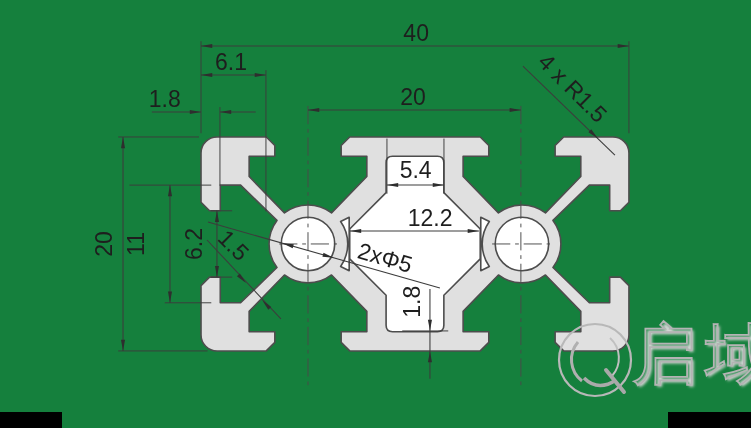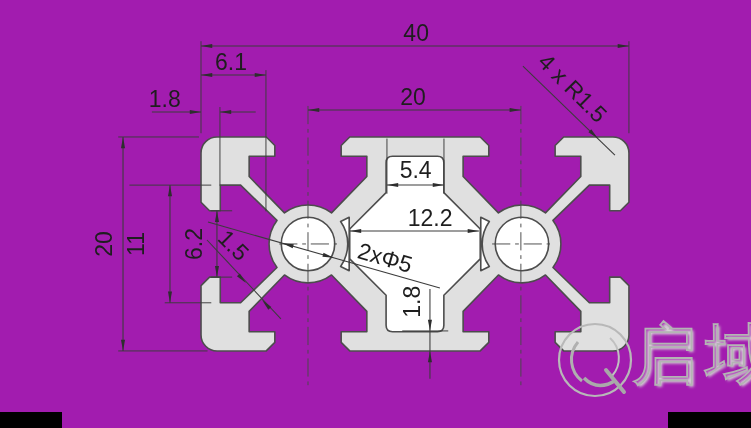--- a/index.html
+++ b/index.html
@@ -1,16 +1,16 @@
 <!DOCTYPE html>
 <html><head>
 <meta charset="utf-8">
 <style>
   html,body{margin:0;padding:0;background:#ffffff;}
-  #stage{position:relative;width:751px;height:428px;background:#a21caf;overflow:hidden;
+  #stage{position:relative;width:751px;height:428px;background:#15803d;overflow:hidden;
          font-family:"Liberation Sans",sans-serif;}
   #drawing{position:absolute;left:0;top:0;}
   .dim-text{fill:#1e1e1e;font-family:"Liberation Sans",sans-serif;font-size:2.15px;}
   .dim-line{stroke:#3c3c3c;stroke-width:0.1;fill:none;}
   .ext-line{stroke:#3c3c3c;stroke-width:0.09;fill:none;}
   .center-line{stroke:#4a4a4a;stroke-width:0.09;fill:none;stroke-dasharray:1.7 0.45 0.35 0.45;}
   .arrow{fill:#2e2e2e;stroke:none;}
   .profile-body{fill:#e0e0e0;stroke:#4d4d4d;stroke-width:0.15;stroke-linejoin:round;}
   .profile-hole{fill:#ffffff;stroke:#4d4d4d;stroke-width:0.15;stroke-linejoin:round;}
   #watermark{position:absolute;left:548px;top:308px;width:210px;height:100px;pointer-events:none;}

